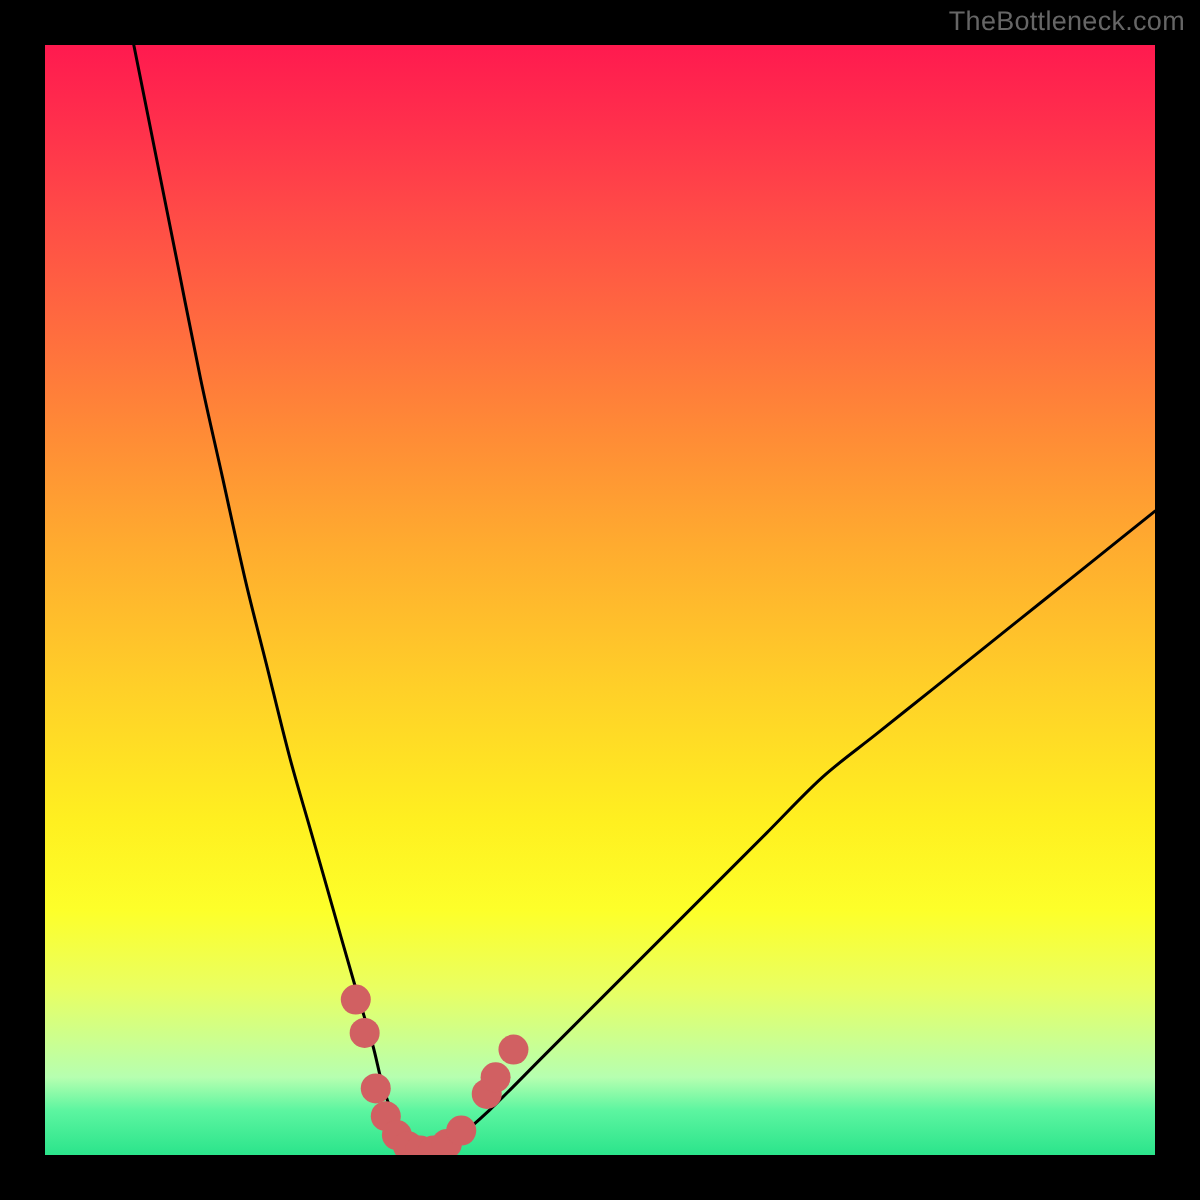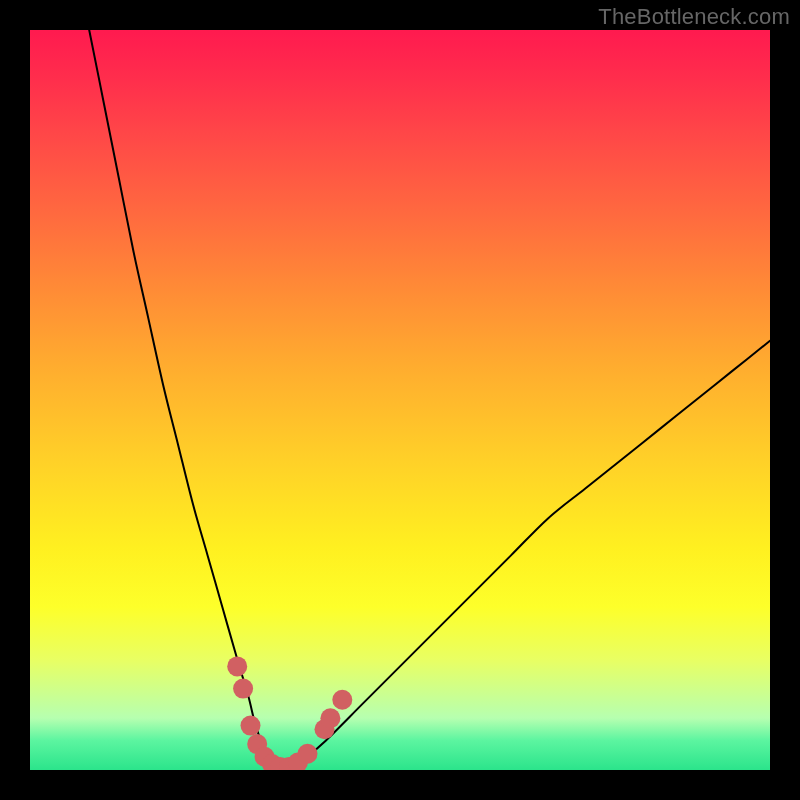--- a/index.html
+++ b/index.html
@@ -15,21 +15,21 @@
     position: relative;
     width: 800px;
     height: 800px;
     background: #000;
   }
   .watermark {
     position: absolute;
     top: 4px;
     right: 10px;
     color: #666;
-    font-size: 22px;
+    font-size: 18px;
     font-weight: 500;
     letter-spacing: 0.2px;
     z-index: 5;
   }
   .plot {
     position: absolute;
     left: 30px;
     top: 30px;
     width: 740px;
     height: 740px;

